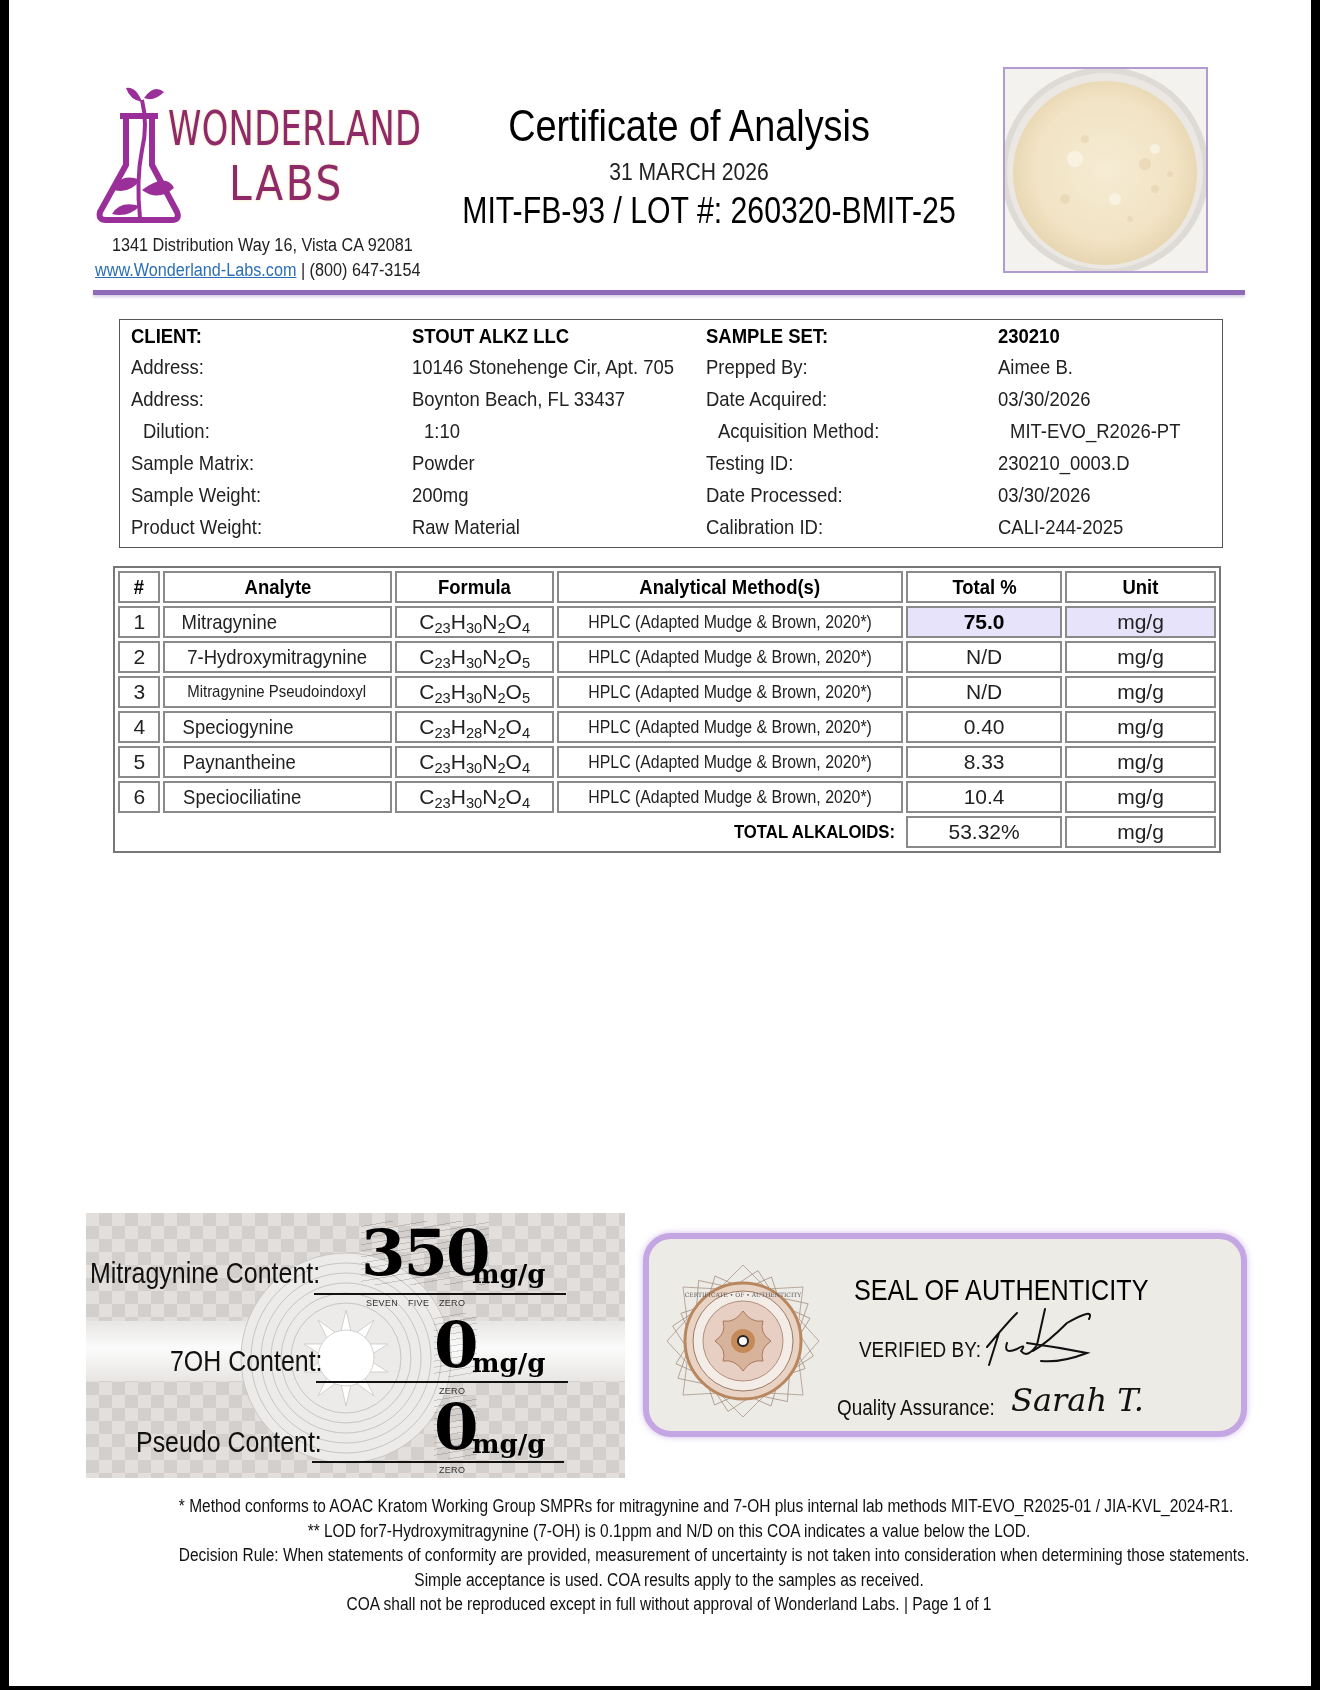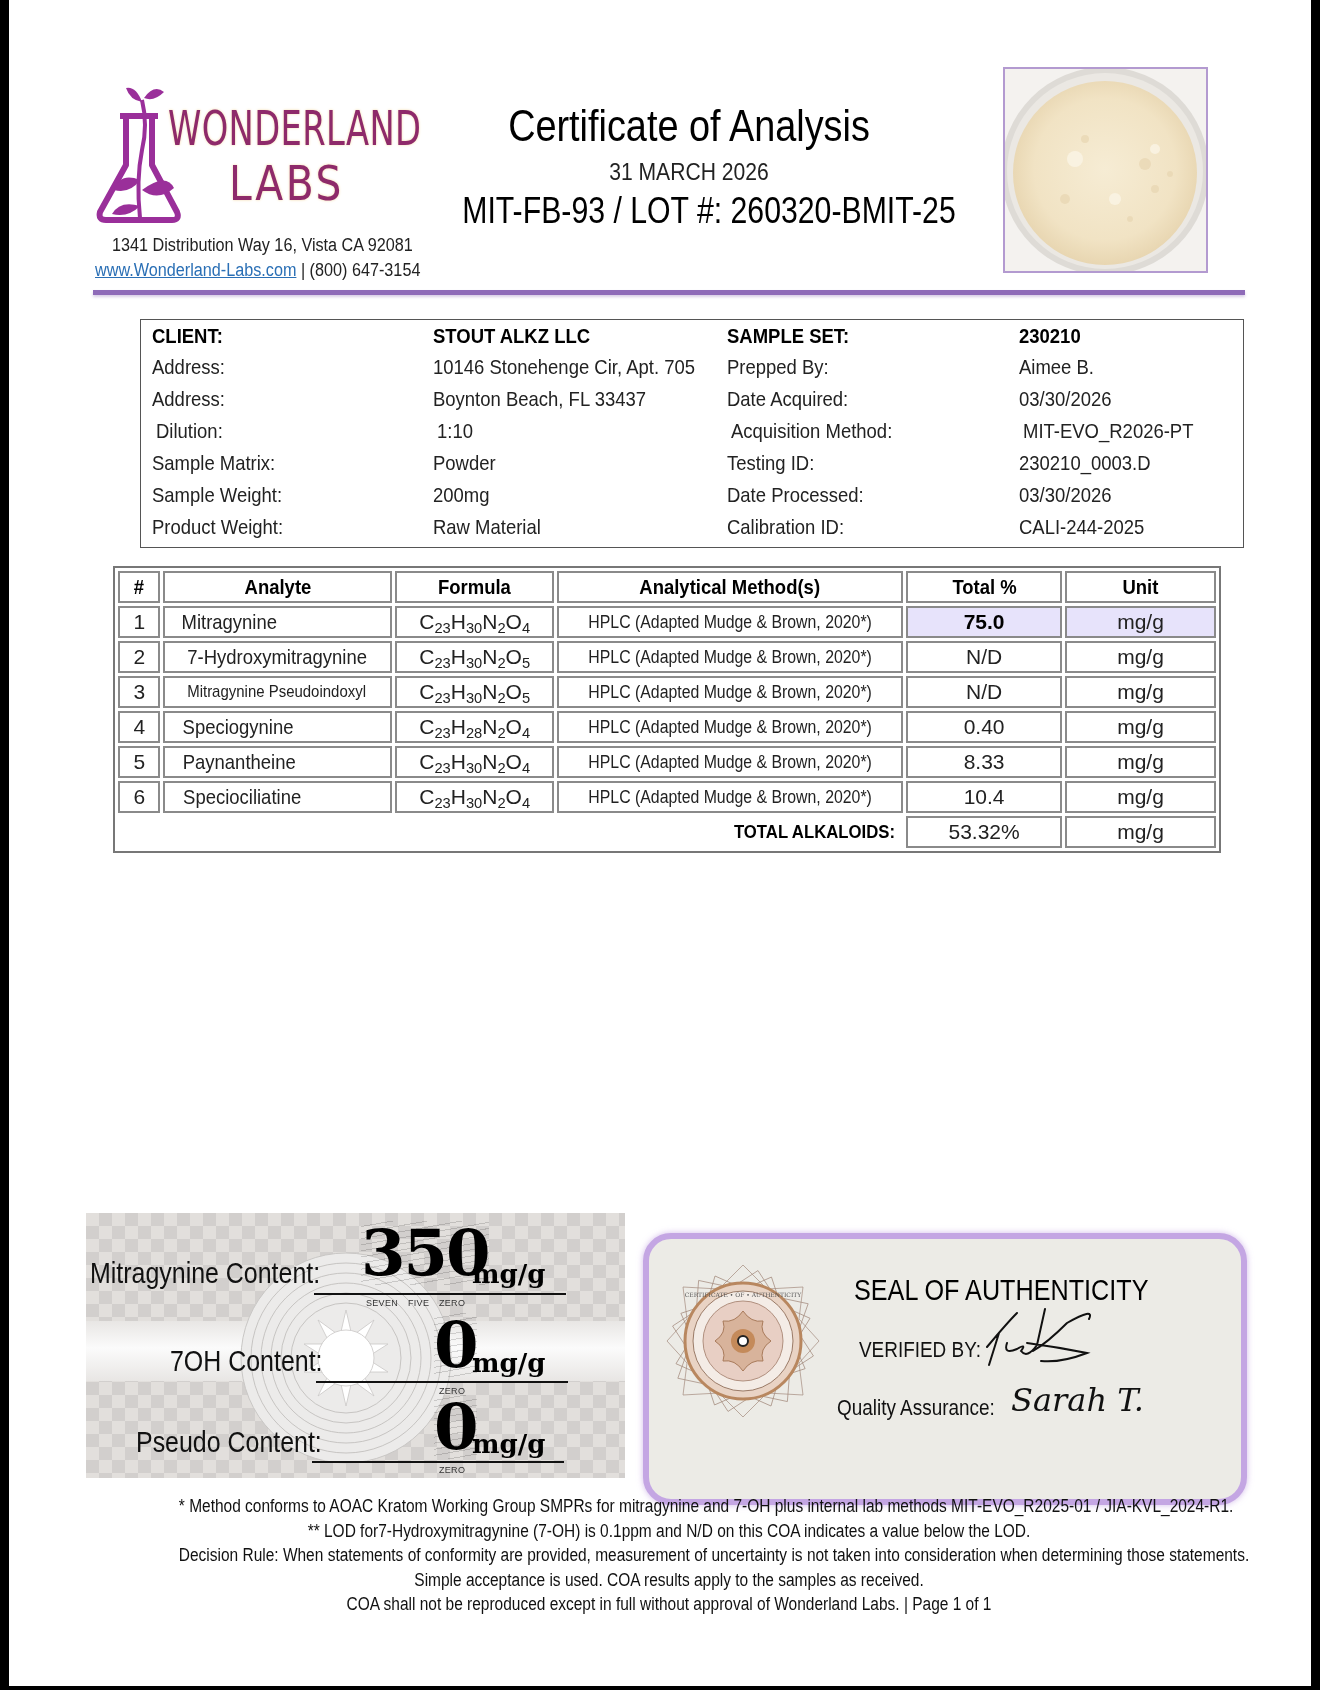--- a/index.html
+++ b/index.html
@@ -44,21 +44,21 @@
     .sample-photo {
       left: 994px; top: 67px; width: 205px; height: 206px;
       border: 2px solid #b39ad0; box-sizing: border-box; overflow: hidden;
       background: #f2efe9;
     }
     .divider { left: 84px; top: 290px; width: 1152px; height: 5px; background: #8e6ab8; box-shadow: 0 2px 3px rgba(140,110,180,0.35); }
 
     
     .info-box {
       left: 110px; top: 319px; width: 1104px; height: 229px;
-      border: 1.5px solid #555; box-sizing: border-box; margin-left: 21px;
+      border: 1.5px solid #555; box-sizing: border-box;
     }
     .info-row { position: absolute; height: 32px; font-size: 21px; color: #222; white-space: nowrap; }
     .info-row span { position: absolute; top: 0; transform: scaleX(0.88); transform-origin: left top; }
     .info-row .c1 { left: 11px; }
     .info-row .c2 { left: 292px; }
     .info-row .c3 { left: 586px; }
     .info-row .c4 { left: 878px; }
     .info-row.head { font-weight: bold; color: #000; }
 
     
@@ -109,21 +109,21 @@
     .big-val {
       position: absolute; font-family: "DejaVu Serif", serif; font-weight: bold;
       font-size: 64px; color: #000; line-height: 64px; letter-spacing: -2px;
       background: repeating-linear-gradient(170deg, transparent 0 5px, rgba(0,0,0,0.15) 5px 6px);
     }
     .mgg { position: absolute; font-family: "DejaVu Serif", serif; font-weight: bold; font-size: 26px; color: #000; }
     .tiny { position: absolute; font-size: 9px; color: #333; letter-spacing: 0.3px; }
 
     
     .seal-box {
-      left: 634px; top: 1233px; width: 604px; height: 272px;
+      left: 634px; top: 1233px; width: 604px; height: 204px;
       background: #ecebe6; border: 6px solid #c4a6e3; border-radius: 28px;
       box-sizing: border-box; box-shadow: 0 0 6px rgba(180,140,220,0.6);
     }
     .seal-emblem { position: absolute; left: 14px; top: 22px; width: 160px; height: 160px; }
     .seal-title { position: absolute; left: 205px; top: 34px; font-size: 30px; color: #000; transform: scaleX(0.84); transform-origin: left top; white-space: nowrap; }
     .seal-verified { position: absolute; left: 210px; top: 98px; font-size: 22px; color: #111; transform: scaleX(0.86); transform-origin: left top; white-space: nowrap; }
     .seal-qa { position: absolute; left: 188px; top: 156px; font-size: 22px; color: #111; transform: scaleX(0.86); transform-origin: left top; white-space: nowrap; }
     .sig { position: absolute; }
 
     
@@ -203,21 +203,21 @@
       <span class="c2">10146 Stonehenge Cir, Apt. 705</span>
       <span class="c3">Prepped By:</span>
       <span class="c4">Aimee B.</span>
     </div>
     <div class="info-row" style="top:67px; left:0; width:100%;">
       <span class="c1">Address:</span>
       <span class="c2">Boynton Beach, FL 33437</span>
       <span class="c3">Date Acquired:</span>
       <span class="c4">03/30/2026</span>
     </div>
-    <div class="info-row" style="top:99px; left:4px; width:100%;text-align:right;">
+    <div class="info-row" style="top:99px; left:12px; width:100%;text-align:right;">
       <span class="c1">Dilution:</span>
       <span class="c2">1:10</span>
       <span class="c3">Acquisition Method:</span>
       <span class="c4">MIT-EVO_R2026-PT</span>
     </div>
     <div class="info-row" style="top:131px; left:0; width:100%;">
       <span class="c1">Sample Matrix:</span>
       <span class="c2">Powder</span>
       <span class="c3">Testing ID:</span>
       <span class="c4">230210_0003.D</span>

